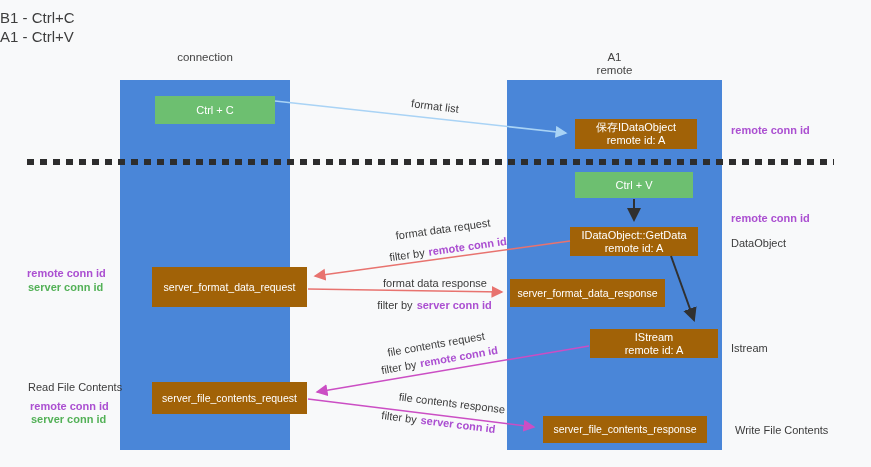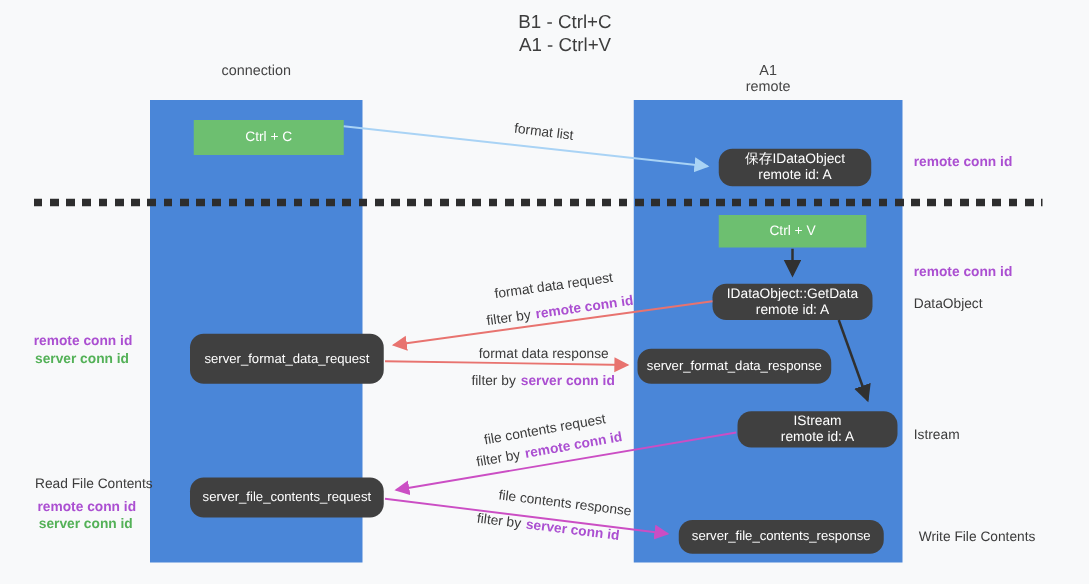--- a/index.html
+++ b/index.html
@@ -9,26 +9,25 @@
     position: relative;
     width: 871px;
     height: 467px;
     background: #f8f9fa;
     overflow: hidden;
   }
   .abs { position: absolute; }
 
   .title {
     left: 0; right: 0; top: 8px;
-    text-align: center;
+    text-align: left;
     font-size: 15px;
     line-height: 19px;
     color: #3d3d3d;
     z-index: 5;
-    padding-left: 33px;
   }
 
   .lane-header {
     text-align: center;
     font-size: 11.5px;
     line-height: 13px;
     color: #444;
     z-index: 5;
   }
   .lane-header-b1 { left: 120px; top: 51px; width: 170px; }
@@ -56,21 +55,21 @@
     flex-direction: column;
     align-items: center;
     justify-content: center;
     color: #fff;
     font-size: 11px;
     line-height: 13px;
     text-align: center;
     white-space: nowrap;
   }
   .node-green  { background: #6dbf70; }
-  .node-orange { background: #404040; border-radius: 11px; }
+  .node-orange { background: #a16207; }
 
   .node-ctrl-c     { left: 155px; top: 96px;  width: 120px; height: 28px; }
   .node-save       { left: 575px; top: 119px; width: 122px; height: 30px; }
   .node-ctrl-v     { left: 575px; top: 172px; width: 118px; height: 26px; }
   .node-getdata    { left: 570px; top: 227px; width: 128px; height: 29px; }
   .node-fmt-req    { left: 152px; top: 267px; width: 155px; height: 40px; font-size: 10.5px; }
   .node-fmt-resp   { left: 510px; top: 279px; width: 155px; height: 28px; font-size: 10.5px; text-align: right; }
   .node-istream    { left: 590px; top: 329px; width: 128px; height: 29px; }
   .node-file-req   { left: 152px; top: 382px; width: 155px; height: 32px; font-size: 10.5px; }
   .node-file-resp  { left: 543px; top: 416px; width: 164px; height: 27px; font-size: 10.5px; }

